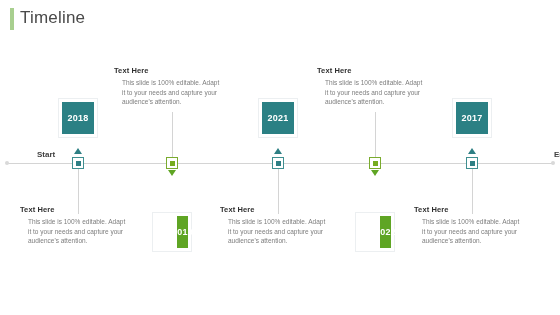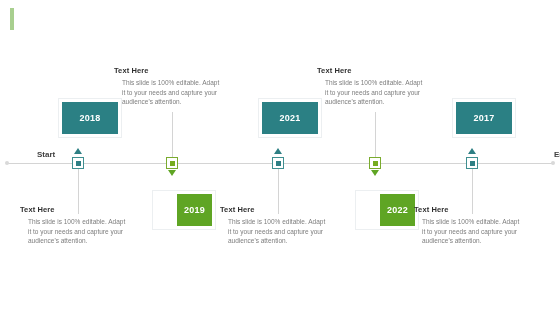--- a/index.html
+++ b/index.html
@@ -124,42 +124,42 @@
     top: 170px;
     border-left: 4px solid transparent;
     border-right: 4px solid transparent;
     border-top: 6px solid #5fa524;
   }
 
   
   .year-chip {
     position: absolute;
     left: -20px;
-    width: 64px;
+    width: 40px;
     height: 40px;
     box-sizing: border-box;
     background: #ffffff;
     border: 1px solid #eceff1;
     padding: 3px;
   }
   .year-chip .fill {
     width: 100%;
     height: 100%;
     background: #2b8084;
     color: #ffffff;
     font-size: 9px;
     font-weight: bold;
     display: flex;
     align-items: center;
     justify-content: center;
     letter-spacing: 0.2px;
   }
   .milestone.green .year-chip .fill { background: #5fa524; }
   .year-chip.above { top: 98px; }
-  .year-chip.below { top: 190px; padding-left: 24px; }
+  .year-chip.below { top: 212px; padding-left: 24px; }
 
   
   .text-block {
     position: absolute;
     left: -58px;
     width: 116px;
   }
   .text-block.above { top: 66px; }
   .text-block.below { top: 205px; }
   .tb-heading {
@@ -175,20 +175,21 @@
     line-height: 9.5px;
     padding: 0 8px;
   }
 </style>
 </head>
 <body>
 
 <div id="slide">
 
   <div id="title-bar"></div>
+  <div id="page-title">Timeline</div>
 
   <div id="timeline-axis"></div>
   <div class="axis-cap" id="axis-cap-left"></div>
   <div class="axis-cap" id="axis-cap-right"></div>
 
   <div id="start-label">Start</div>
   <div id="end-label">End</div>
 
   <div class="milestone teal" style="left:78px">
     <div class="connector down"></div>

